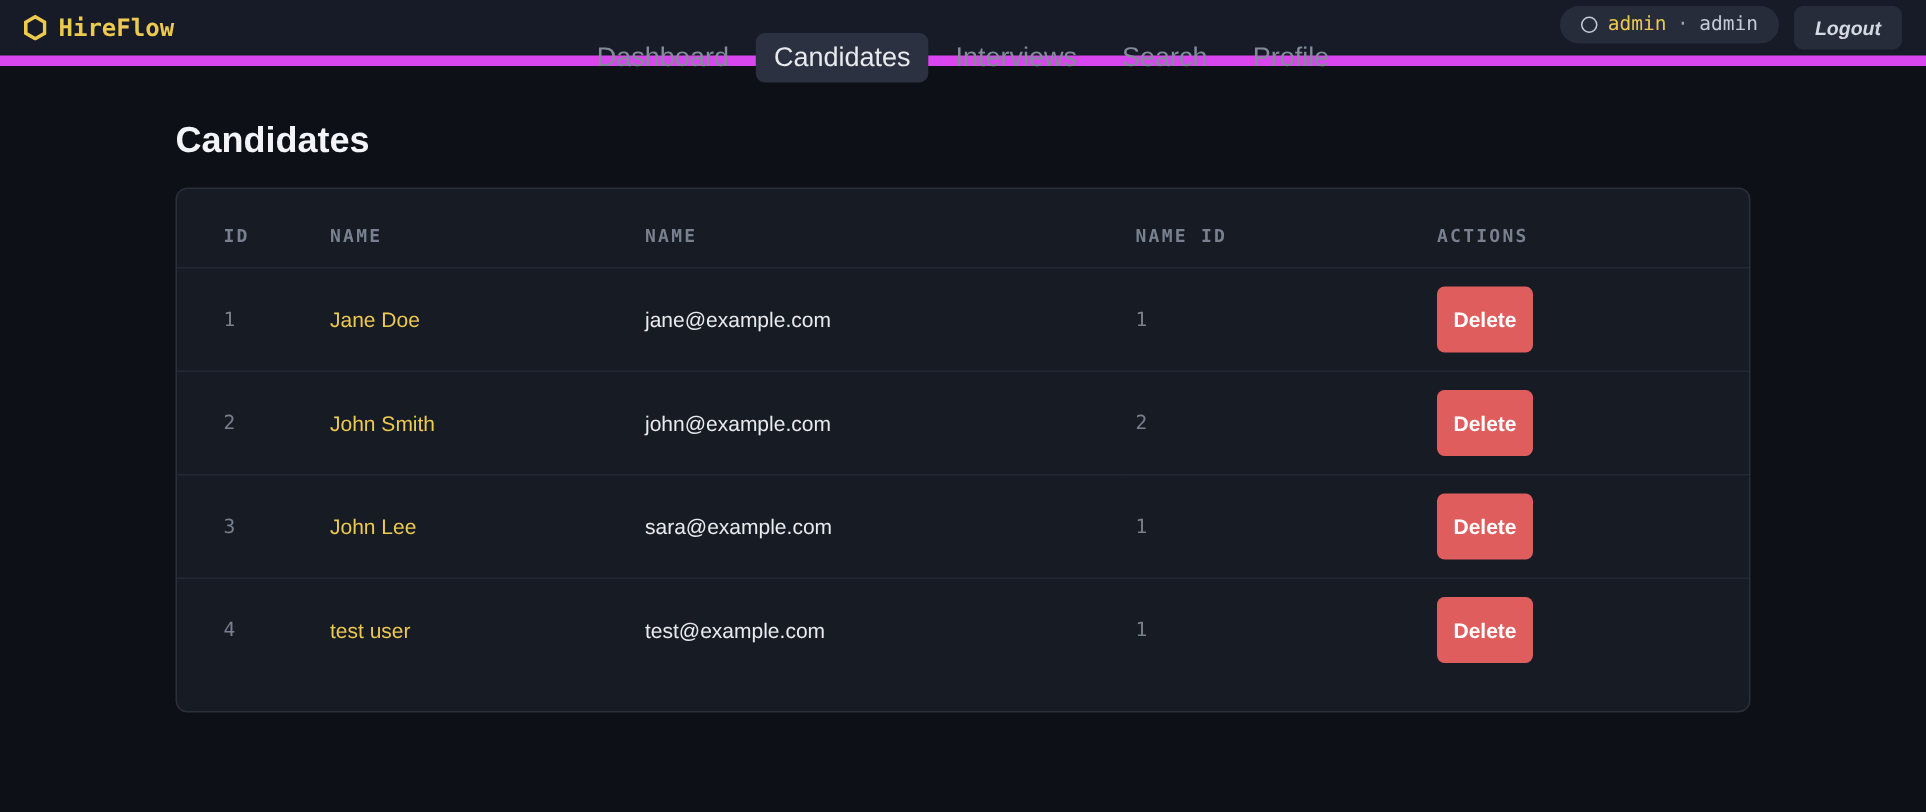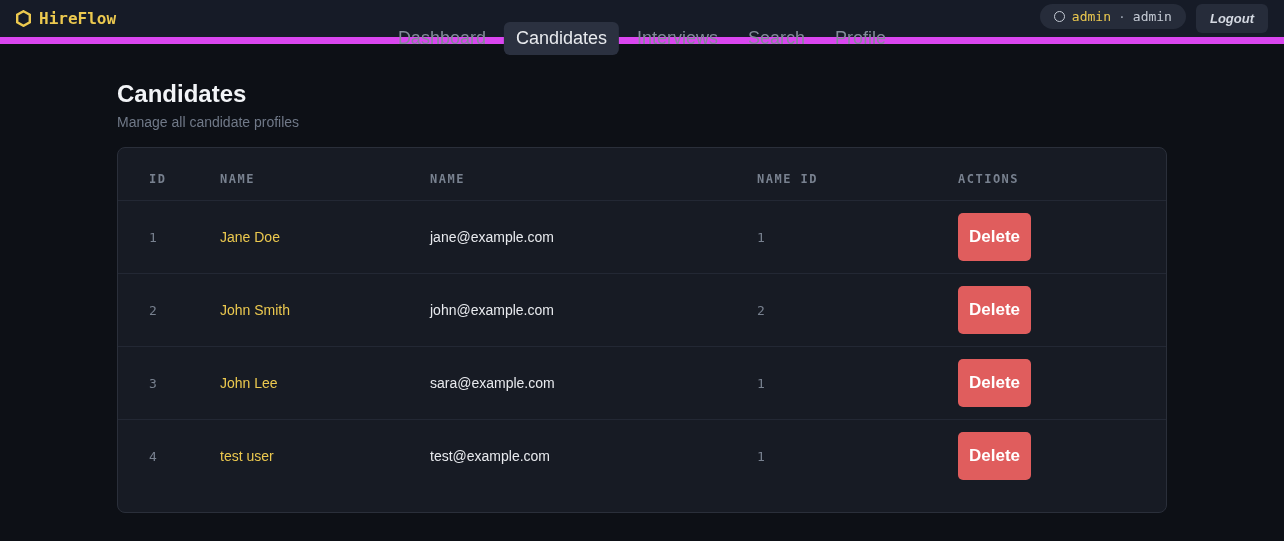--- a/index.html
+++ b/index.html
@@ -172,21 +172,21 @@
     color:var(--accent);
     text-decoration:none;
     cursor:pointer;
   }
   .cell-email{color:var(--text-bright);}
   .delete-btn{
     background:var(--danger);
     color:#ffffff;
     border:none;
     font-weight:bold;
-    font-size:17px;
+    font-size:14px;
     padding:14px 11px;
     border-radius:5px;
     cursor:pointer;
     font-family:"Liberation Sans","DejaVu Sans",sans-serif;
   }
 </style>
 </head>
 <body>
 
 <header class="navbar">
@@ -213,21 +213,20 @@
       <span class="user-name">admin</span>
       <span class="user-sep">·</span>
       <span class="user-role">admin</span>
     </div>
     <button class="logout-btn">Logout</button>
   </div>
 </header>
 
 <main class="container">
   <h1 class="page-title">Candidates</h1>
-  <p class="page-subtitle">Manage all candidate profiles</p>
 
 
   <div class="card">
     <table>
       <colgroup>
         <col class="c-id">
           <col class="c-name">
           <col class="c-email">
           <col class="c-owner">
           <col class="c-actions">

